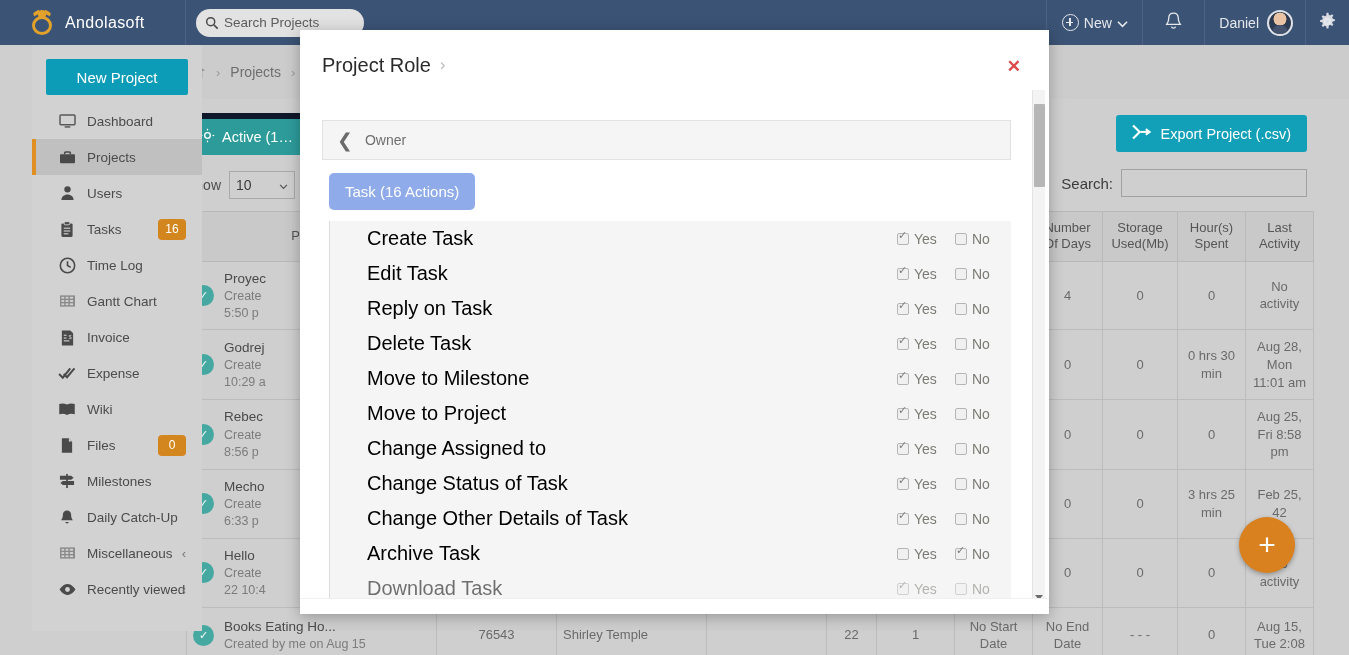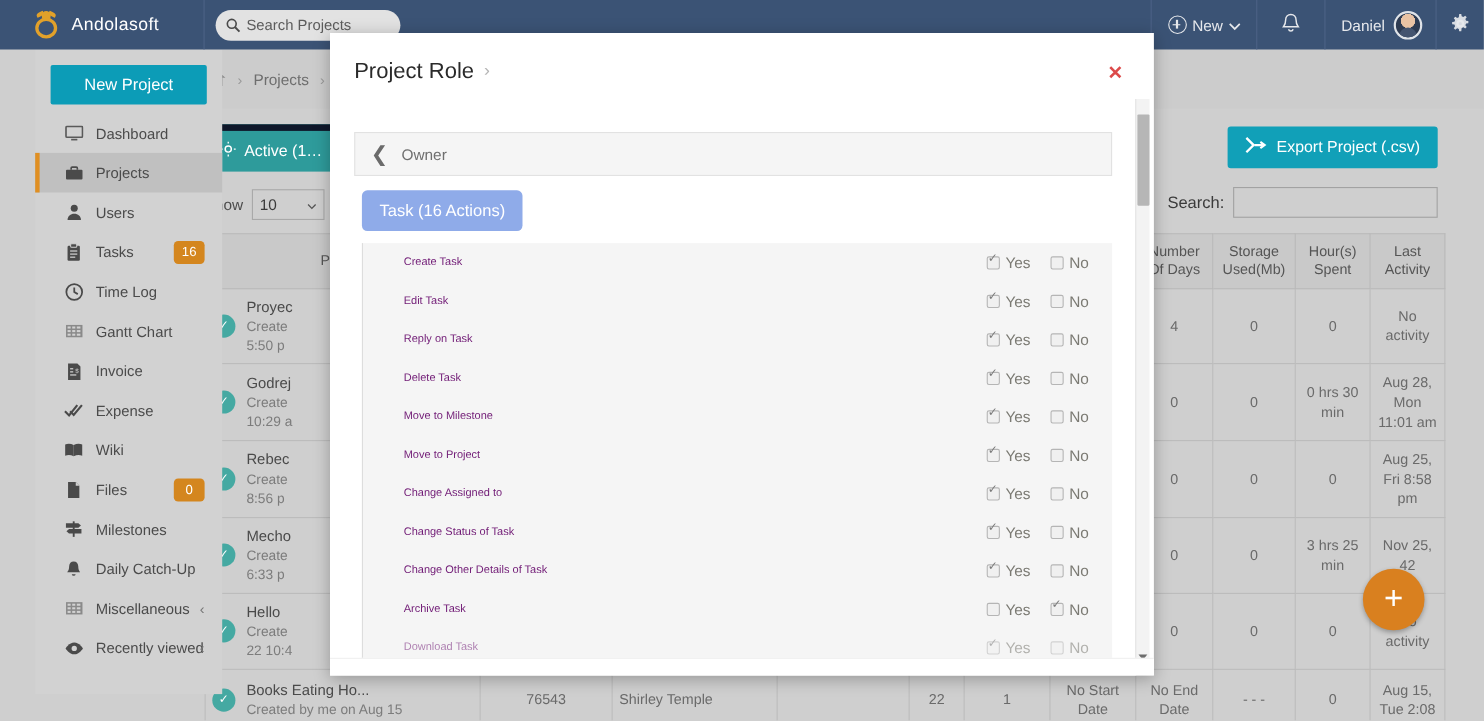--- a/index.html
+++ b/index.html
@@ -219,21 +219,21 @@
     background: #8fabe9; color: #fff; font-size: 15px;
     padding: 10px 16px; border-radius: 5px; cursor: pointer;
   }
   .perm-panel {
     margin: 11px 22px 0 29px; background: #f5f5f5; border-left: 1px solid #ddd;
     height: 382px; overflow: hidden;
   }
   .perm-row {
     display: flex; align-items: center; height: 35px; padding-left: 37px;
   }
-  .perm-label { color: #701a75; font-size: 10px; flex: 1; }
+  .perm-label { color: #000000; font-size: 20px; flex: 1; }
   .perm-opts { display: flex; align-items: center; }
   .opt {
     display: flex; align-items: center; gap: 5px;
     color: #7b7a73; font-size: 14px;
   }
   .opt.yes { width: 58px; }
   .opt.no { width: 56px; }
   .cbx {
     width: 12px; height: 12px; border: 1px solid #b5b5b5; background: #f0f0f0;
     border-radius: 2px; position: relative; flex: none;
@@ -668,21 +668,21 @@
             </td>
             <td></td>
             <td></td>
             <td></td>
             <td></td>
             <td></td>
             <td></td>
             <td class="tc">0</td>
             <td class="tc">0</td>
             <td class="tc">3 hrs 25 min</td>
-            <td class="tc">Nov 25, 42</td>
+            <td class="tc">Feb 25, 42</td>
           </tr>
           <tr style="height:62px">
             <td>
               <div class="cellflex">
                 <span class="chk-circ">✓</span>
                 <div>
                   <div class="pname">Hello</div>
                   <div class="pmeta">Create</div>
                   <div class="pmeta">22 10:4</div>
                 </div>

